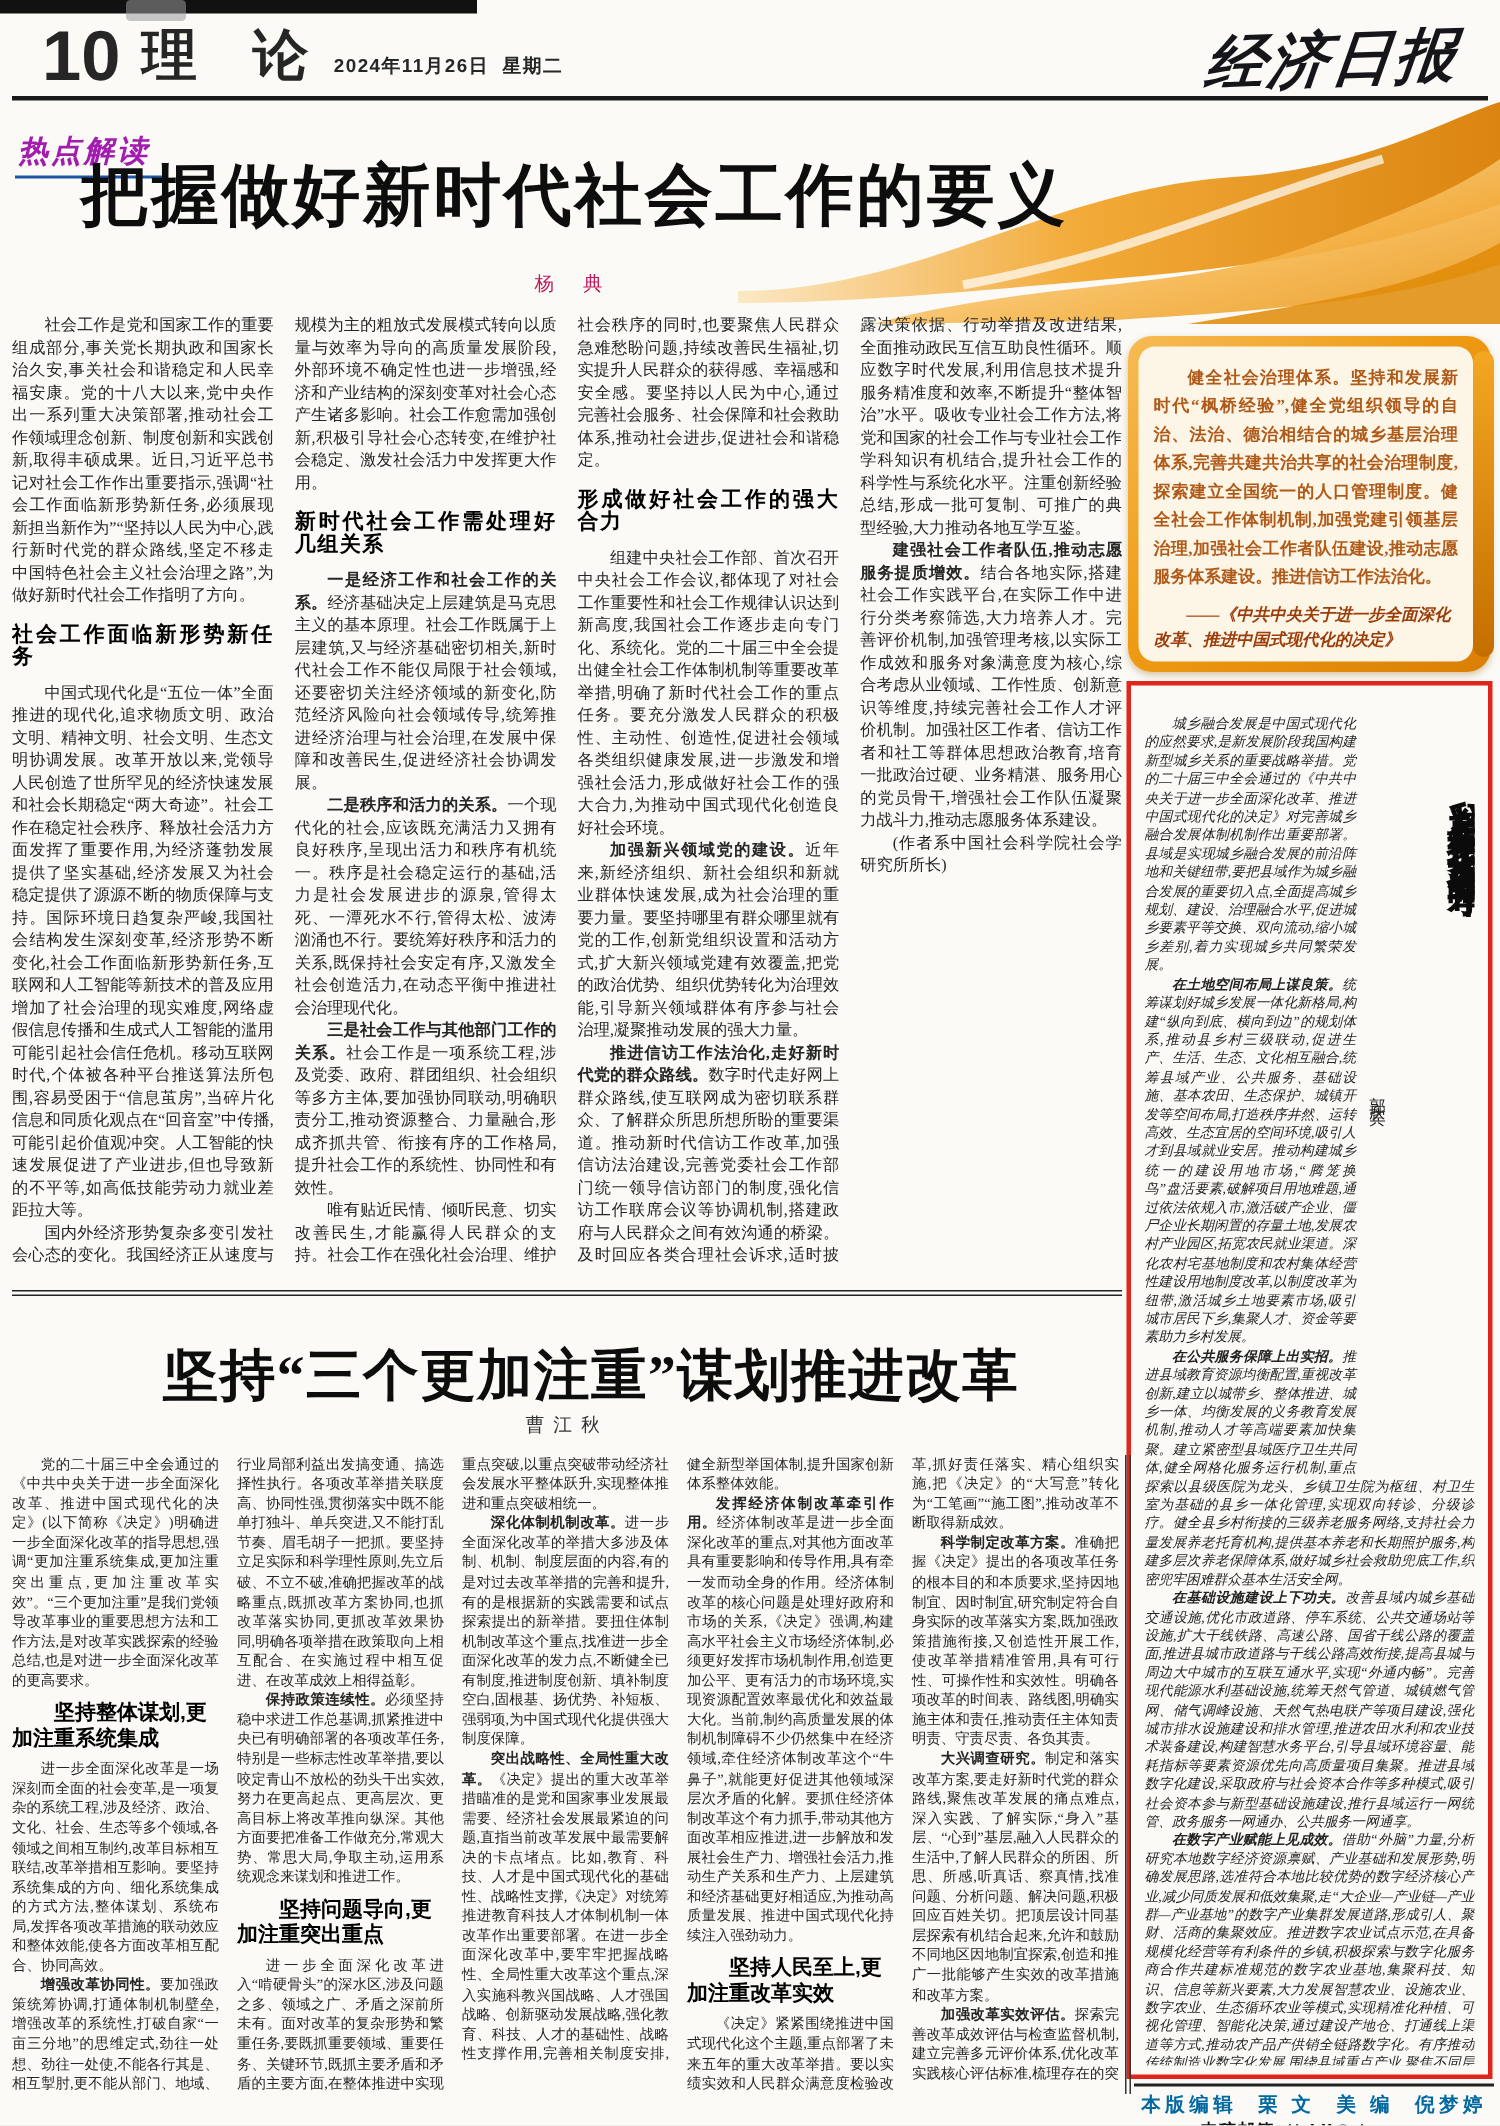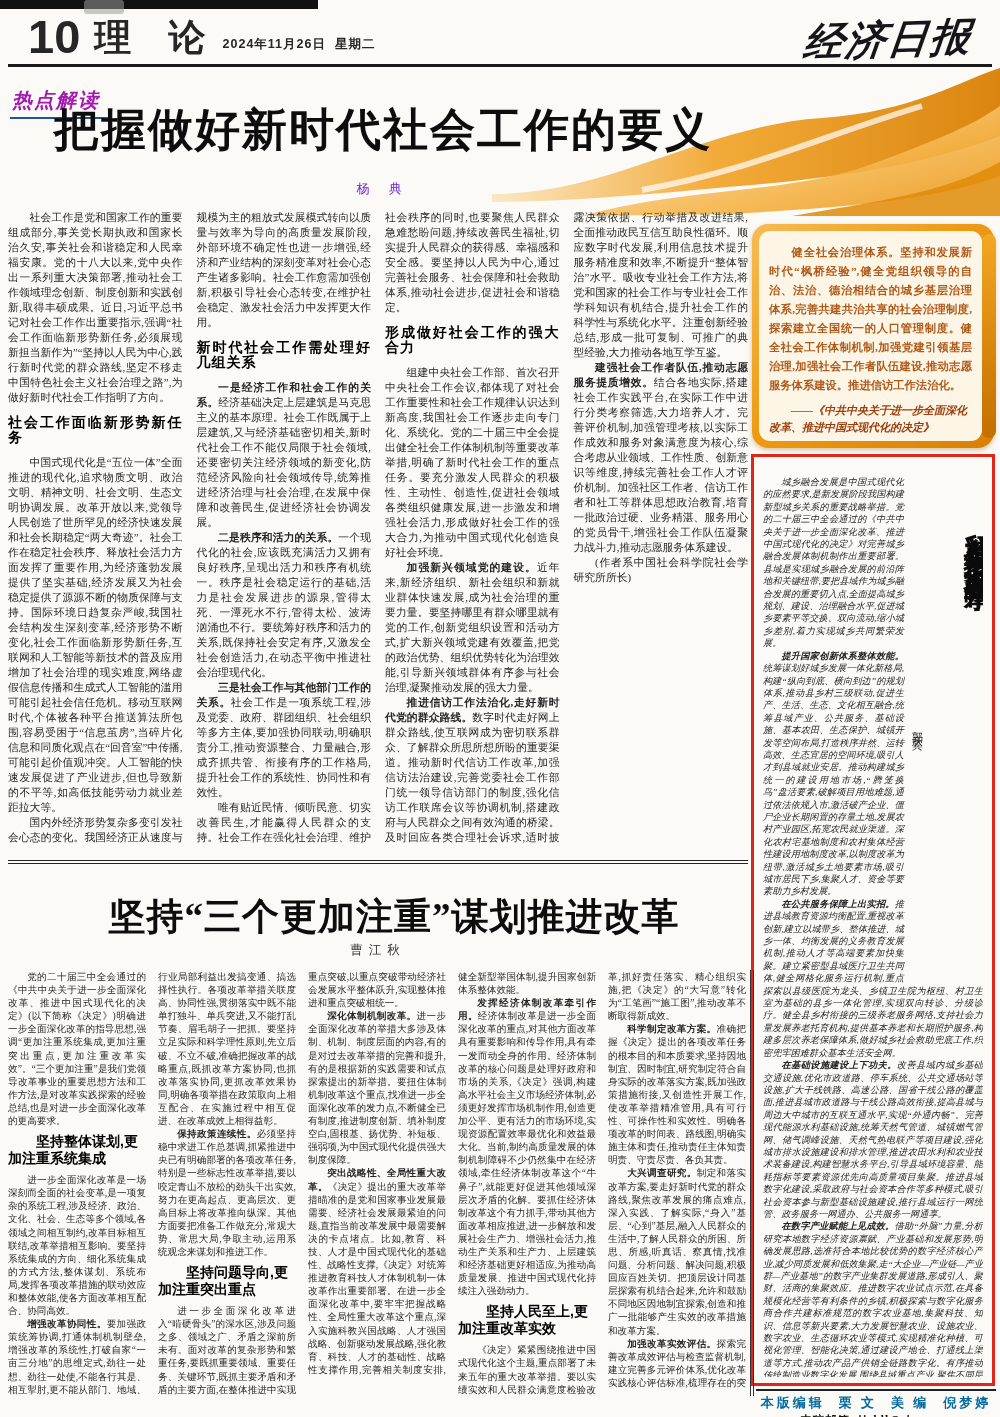--- a/index.html
+++ b/index.html
@@ -21,21 +21,21 @@
   .header-rule{position:absolute;top:64px;left:8px;right:8px;height:3px;background:#1a1a1a;}
 
   .hotlabel{position:absolute;top:76px;left:10px;font-weight:900;font-size:20px;font-style:italic;
             color:#a21caf;border-bottom:2.5px solid #1d55a4;padding:0 8px 3px 2px;letter-spacing:2px;margin-top:11px;}
 
   .swoosh{position:absolute;top:66px;left:492px;width:508px;height:150px;}
 
   
   .a1-title{position:absolute;top:100px;left:30px;width:706px;margin:0;text-align:center;
             font-family:"Liberation Sans","DejaVu Sans",sans-serif;font-weight:900;font-size:45px;letter-spacing:2px;color:#0d0d0d;}
-  .a1-author{position:absolute;top:180px;left:30px;width:706px;text-align:center;font-size:13px;letter-spacing:8px;color:#6d28d9;}
+  .a1-author{position:absolute;top:180px;left:30px;width:706px;text-align:center;font-size:13px;letter-spacing:8px;color:#be185d;}
   .a1-body{position:absolute;top:210px;left:8px;width:740px;height:642px;overflow:hidden;
            column-count:4;column-gap:14px;column-fill:auto;
            font-size:10.8px;line-height:15px;text-align:justify;}
   .a1-body p,.a2-body p,.hl-body p{margin:0;text-indent:2em;}
   .a1-body h3{font-family:"Liberation Sans","DejaVu Sans",sans-serif;font-weight:900;font-size:14px;
               margin:10px 0;letter-spacing:1px;color:#000;text-indent:0;}
   .a1-body b,.a2-body b,.hl-body b{font-weight:900;}
   .a1-body .attrib,.a2-body .attrib{color:#1f1f1f;}
 
   
@@ -140,21 +140,21 @@
     </div>
   </aside>
 
   <aside class="hl-box" data-name="highlight-article">
     <div class="hl-body" data-name="highlight-article-body">
       <div class="hl-float" data-name="highlight-title-block">
         <div class="hl-title" data-name="highlight-headline">释放县域活力提升城乡融合水平</div>
         <div class="hl-author" data-name="highlight-author">郭庆宾</div>
       </div>
     <p data-name="paragraph">城乡融合发展是中国式现代化的应然要求,是新发展阶段我国构建新型城乡关系的重要战略举措。党的二十届三中全会通过的《中共中央关于进一步全面深化改革、推进中国式现代化的决定》对完善城乡融合发展体制机制作出重要部署。县域是实现城乡融合发展的前沿阵地和关键纽带,要把县域作为城乡融合发展的重要切入点,全面提高城乡规划、建设、治理融合水平,促进城乡要素平等交换、双向流动,缩小城乡差别,着力实现城乡共同繁荣发展。</p>
-        <p data-name="paragraph"><b>提升国家创新体系整体效能。</b>统筹谋划好城乡发展一体化新格局,构建“纵向到底、横向到边”的规划体系,推动县乡村三级联动,促进生产、生活、生态、文化相互融合,统筹县域产业、公共服务、基础设施、基本农田、生态保护、城镇开发等空间布局,打造秩序井然、运转高效、生态宜居的空间环境,吸引人才到县域就业安居。推动构建城乡统一的建设用地市场,“腾笼换鸟”盘活要素,破解项目用地难题,通过依法依规入市,激活破产企业、僵尸企业长期闲置的存量土地,发展农村产业园区,拓宽农民就业渠道。深化农村宅基地制度和农村集体经营性建设用地制度改革,以制度改革为纽带,激活城乡土地要素市场,吸引城市居民下乡,集聚人才、资金等要素助力乡村发展。</p>
+        <p data-name="paragraph"><b>在土地空间布局上谋良策。</b>统筹谋划好城乡发展一体化新格局,构建“纵向到底、横向到边”的规划体系,推动县乡村三级联动,促进生产、生活、生态、文化相互融合,统筹县域产业、公共服务、基础设施、基本农田、生态保护、城镇开发等空间布局,打造秩序井然、运转高效、生态宜居的空间环境,吸引人才到县域就业安居。推动构建城乡统一的建设用地市场,“腾笼换鸟”盘活要素,破解项目用地难题,通过依法依规入市,激活破产企业、僵尸企业长期闲置的存量土地,发展农村产业园区,拓宽农民就业渠道。深化农村宅基地制度和农村集体经营性建设用地制度改革,以制度改革为纽带,激活城乡土地要素市场,吸引城市居民下乡,集聚人才、资金等要素助力乡村发展。</p>
         <p data-name="paragraph"><b>在公共服务保障上出实招。</b>推进县域教育资源均衡配置,重视改革创新,建立以城带乡、整体推进、城乡一体、均衡发展的义务教育发展机制,推动人才等高端要素加快集聚。建立紧密型县域医疗卫生共同体,健全网格化服务运行机制,重点探索以县级医院为龙头、乡镇卫生院为枢纽、村卫生室为基础的县乡一体化管理,实现双向转诊、分级诊疗。健全县乡村衔接的三级养老服务网络,支持社会力量发展养老托育机构,提供基本养老和长期照护服务,构建多层次养老保障体系,做好城乡社会救助兜底工作,织密兜牢困难群众基本生活安全网。</p>
         <p data-name="paragraph"><b>在基础设施建设上下功夫。</b>改善县域内城乡基础交通设施,优化市政道路、停车系统、公共交通场站等设施,扩大干线铁路、高速公路、国省干线公路的覆盖面,推进县城市政道路与干线公路高效衔接,提高县城与周边大中城市的互联互通水平,实现“外通内畅”。完善现代能源水利基础设施,统筹天然气管道、城镇燃气管网、储气调峰设施、天然气热电联产等项目建设,强化城市排水设施建设和排水管理,推进农田水利和农业技术装备建设,构建智慧水务平台,引导县域环境容量、能耗指标等要素资源优先向高质量项目集聚。推进县域数字化建设,采取政府与社会资本合作等多种模式,吸引社会资本参与新型基础设施建设,推行县域运行一网统管、政务服务一网通办、公共服务一网通享。</p>
         <p data-name="paragraph"><b>在数字产业赋能上见成效。</b>借助“外脑”力量,分析研究本地数字经济资源禀赋、产业基础和发展形势,明确发展思路,选准符合本地比较优势的数字经济核心产业,减少同质发展和低效集聚,走“大企业—产业链—产业群—产业基地”的数字产业集群发展道路,形成引人、聚财、活商的集聚效应。推进数字农业试点示范,在具备规模化经营等有利条件的乡镇,积极探索与数字化服务商合作共建标准规范的数字农业基地,集聚科技、知识、信息等新兴要素,大力发展智慧农业、设施农业、数字农业、生态循环农业等模式,实现精准化种植、可视化管理、智能化决策,通过建设产地仓、打通线上渠道等方式,推动农产品产供销全链路数字化。有序推动传统制造业数字化发展,围绕县域重点产业,聚焦不同层级,加快推动制造业产业链、供应链数字化转型,实现精准固链、补链、强链。</p>
       </div>
   </aside>
 
   <div class="mid-rule" data-name="article-divider"></div>
 
   <h2 class="a2-title" data-name="article2-headline">坚持“三个更加注重”谋划推进改革</h2>
   <div class="a2-author" data-name="article2-author">曹江秋</div>

